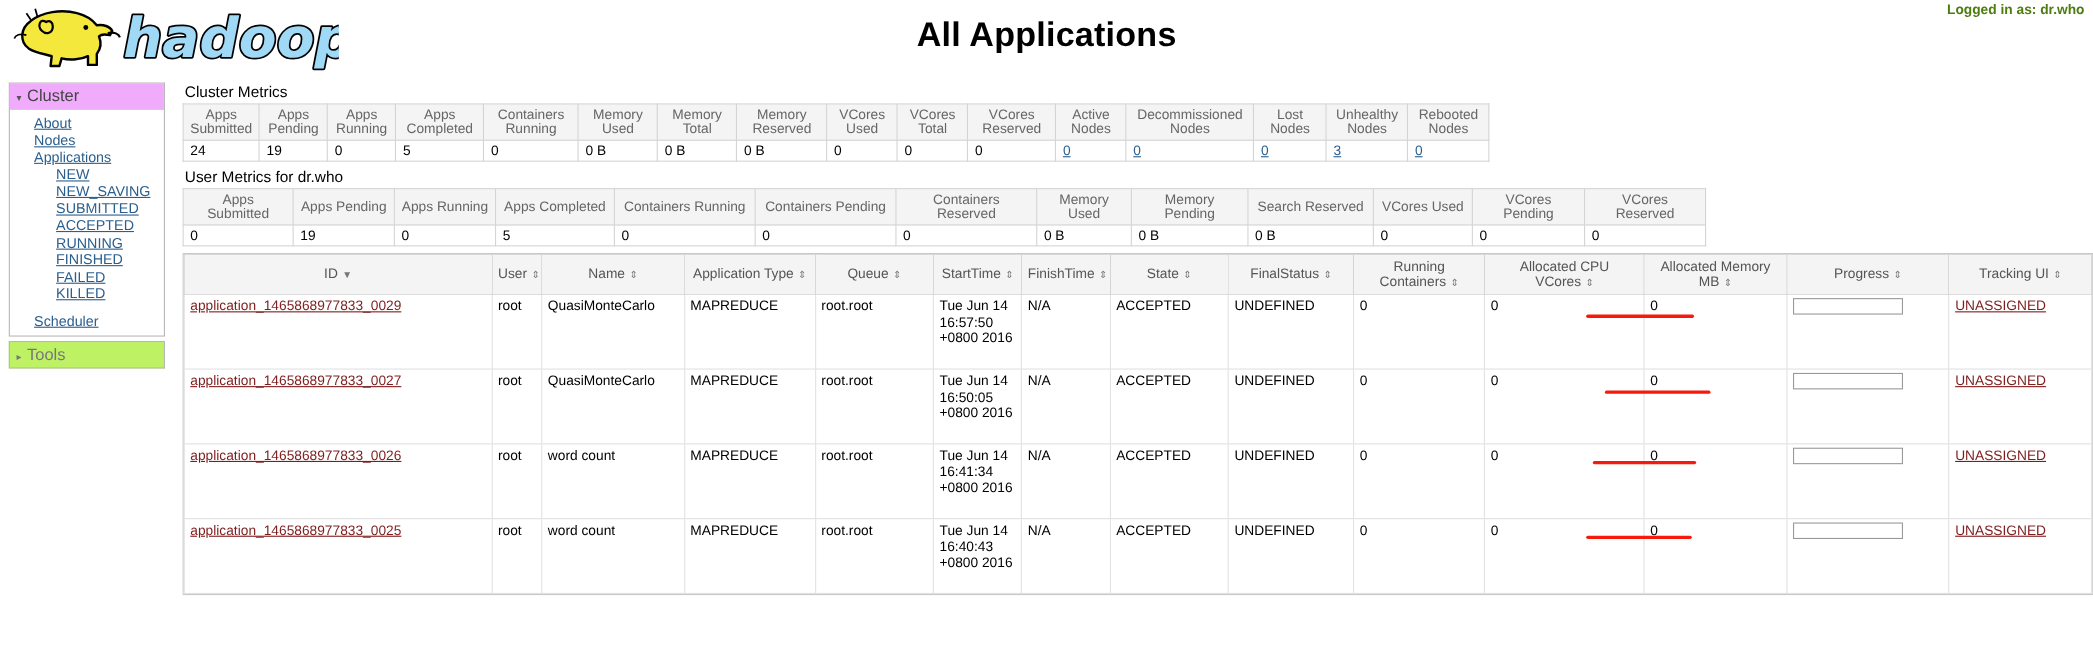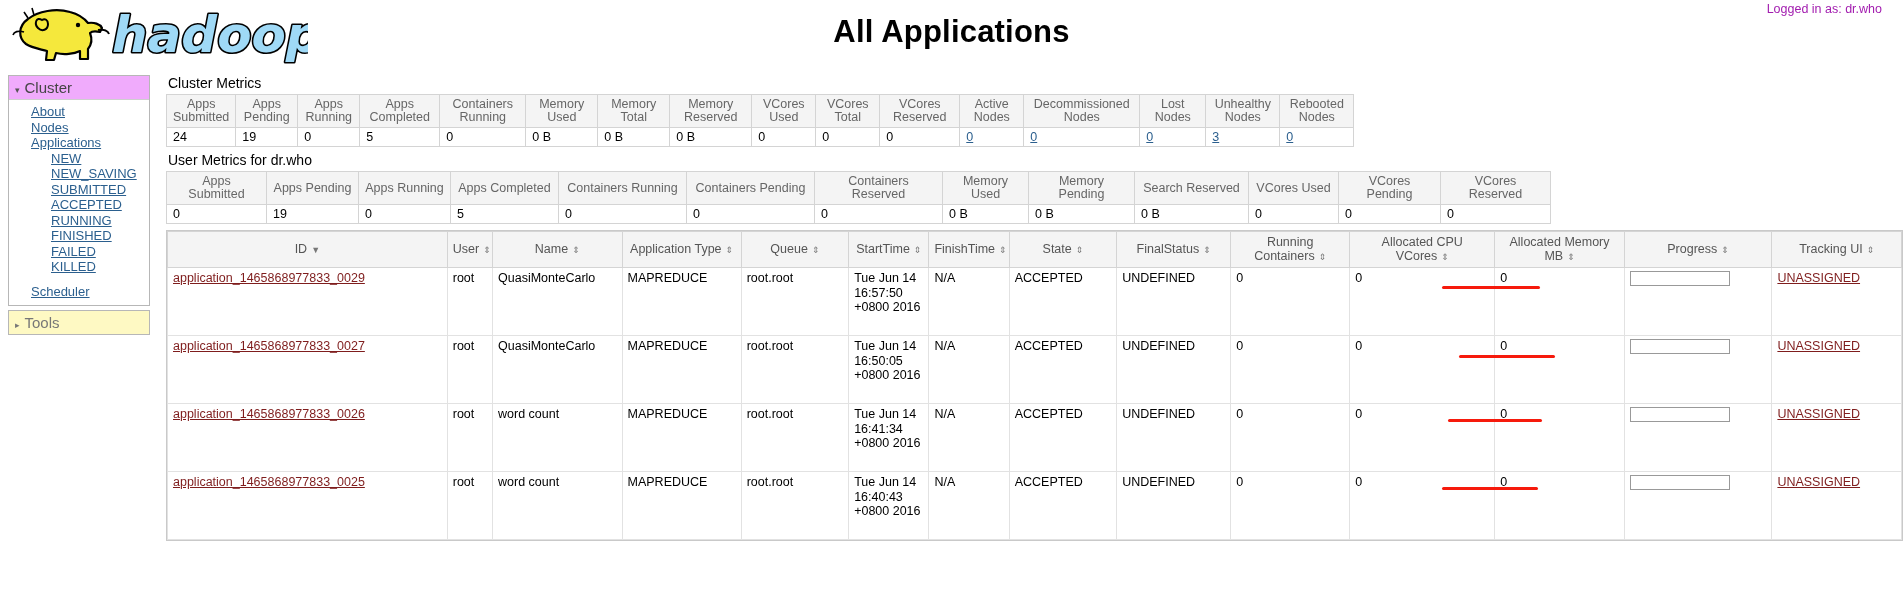--- a/index.html
+++ b/index.html
@@ -6,22 +6,22 @@
   html, body { margin:0; padding:0; }
   body {
     width:1903px; height:606px;
     font-family:"Liberation Sans", sans-serif;
     font-size:13px; color:#000; background:#fff;
     overflow:hidden; position:relative;
   }
 
   
   #loginbar {
-    position:absolute; top:2px; right:21px;
-    font-size:12.5px; color:#a21caf; white-space:nowrap;
+    position:absolute; top:2px; right:8px;
+    font-size:12.5px; color:#4d7c0f; white-space:nowrap;font-weight:bold;
   }
   #logo { position:absolute; left:8px; top:4px; width:300px; height:62px; }
   #pagetitle {
     position:absolute; left:0; right:0; top:14px;
     text-align:center; font-size:31px; font-weight:bold;
     letter-spacing:.2px;
   }
 
   
   #sidebar { position:absolute; left:8px; top:75px; width:142px; }
@@ -32,21 +32,21 @@
   }
   .navhead .caret { font-size:9px; margin-right:5px; color:#555; }
   .navbody { padding:4px 0 6px 0; }
   .navbody a {
     display:block; color:#2b5f8e; text-decoration:underline;
     padding:0 0 0 22px; line-height:15.5px; font-size:13px;
   }
   .navbody a.sub { padding-left:42px; }
   .navbody .gap { height:9px; }
   .toolsblock {
-    margin-top:4px; border:1px solid #b7b7b7; background:#fef9c3;
+    margin-top:4px; border:1px solid #b7b7b7; background:#bef264;
     padding:3px 6px; font-size:15px; color:#777;
   }
   .toolsblock .caret { font-size:9px; margin-right:5px; color:#777; }
 
   
   #main { position:absolute; left:166px; top:75px; right:0; }
   .sectlabel { font-size:14px; color:#000; margin:0 0 3px 2px; }
 
   table.metrics { border-collapse:collapse; background:#fff;padding-left:16px; }
   table.metrics th {

